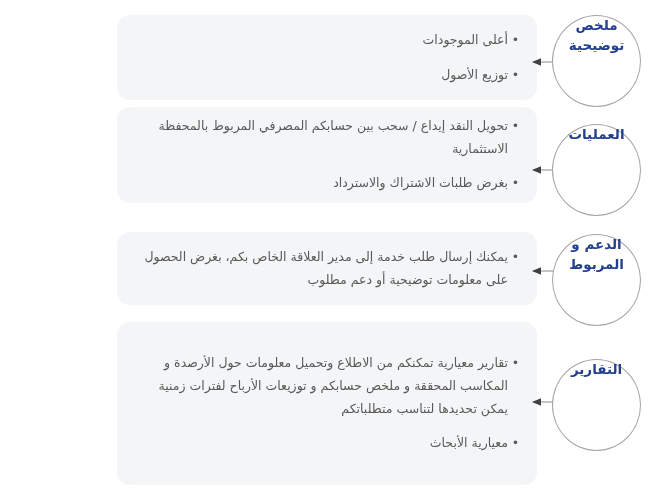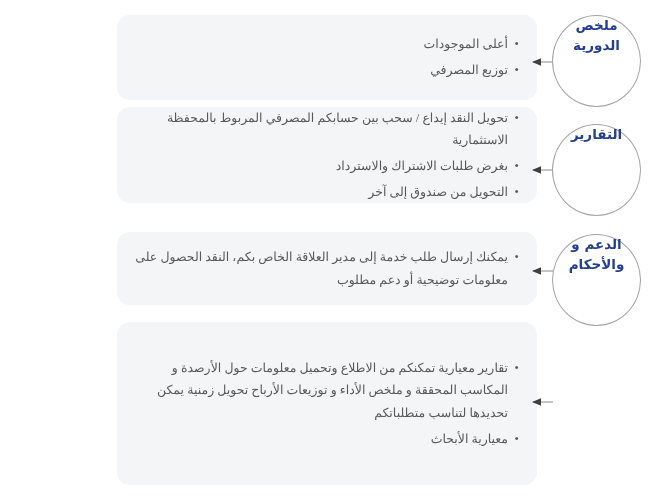--- a/index.html
+++ b/index.html
@@ -28,22 +28,21 @@
     padding: 0 18px 0 14px;
     width: 100%;
   }
   .info-box li {
     position: relative;
     padding-right: 11px;
     text-align: right;
     color: #595959;
     font-size: 12.5px;
     line-height: 1.82;
-    margin: 3px 0;
-    font-family: Liberation Serif, serif;
+    margin: 12px 0;
   }
   .info-box li::before {
     content: "\2022";
     position: absolute;
     right: 0;
     top: 0;
     color: #595959;
   }
   .node-circle {
     position: absolute;
@@ -75,66 +74,69 @@
   }
 </style>
 </head>
 <body>
 
 <div class="canvas">
 
   <div class="info-box" style="top:15px; height:85px;">
     <ul>
       <li>أعلى الموجودات</li>
-      <li>توزيع المصرفي</li>
+      <li>توزيع الأصول</li>
     </ul>
   </div>
   <svg class="connector" style="top:57px;" viewBox="0 0 24 10">
     <line x1="3" y1="5" x2="23" y2="5" stroke="#8a8a8a" stroke-width="1"></line>
     <path d="M2 5 L11 1.3 L11 8.7 Z" fill="#3f3f3f"></path>
   </svg>
   <div class="node-circle" style="top:15px;">
     <div class="label-line">ملخص</div>
-    <div class="label-line">الدورية</div>
+    <div class="label-line">توضيحية</div>
   </div>
 
   <div class="info-box" style="top:107px; height:96px;">
     <ul>
       <li>تحويل النقد إيداع / سحب بين حسابكم المصرفي المربوط بالمحفظة الاستثمارية</li>
       <li>بغرض طلبات الاشتراك والاسترداد</li>
-      <li>التحويل من صندوق إلى آخر</li>
     </ul>
   </div>
   <svg class="connector" style="top:165px;" viewBox="0 0 24 10">
     <line x1="3" y1="5" x2="23" y2="5" stroke="#8a8a8a" stroke-width="1"></line>
     <path d="M2 5 L11 1.3 L11 8.7 Z" fill="#3f3f3f"></path>
   </svg>
   <div class="node-circle" style="top:124px;">
-    <div class="label-line">التقارير</div>
+    <div class="label-line">العمليات</div>
     <div class="label-line"></div>
   </div>
 
   <div class="info-box" style="top:232px; height:73px;">
     <ul>
-      <li>يمكنك إرسال طلب خدمة إلى مدير العلاقة الخاص بكم، النقد الحصول على معلومات توضيحية أو دعم مطلوب</li>
+      <li>يمكنك إرسال طلب خدمة إلى مدير العلاقة الخاص بكم، بغرض الحصول على معلومات توضيحية أو دعم مطلوب</li>
     </ul>
   </div>
   <svg class="connector" style="top:266px;" viewBox="0 0 24 10">
     <line x1="3" y1="5" x2="23" y2="5" stroke="#8a8a8a" stroke-width="1"></line>
     <path d="M2 5 L11 1.3 L11 8.7 Z" fill="#3f3f3f"></path>
   </svg>
   <div class="node-circle" style="top:234px;">
     <div class="label-line">الدعم و</div>
-    <div class="label-line">والأحكام</div>
+    <div class="label-line">المربوط</div>
   </div>
 
   <div class="info-box" style="top:322px; height:163px;">
     <ul>
-      <li>تقارير معيارية تمكنكم من الاطلاع وتحميل معلومات حول الأرصدة و المكاسب المحققة و ملخص الأداء و توزيعات الأرباح تحويل زمنية يمكن تحديدها لتناسب متطلباتكم</li>
+      <li>تقارير معيارية تمكنكم من الاطلاع وتحميل معلومات حول الأرصدة و المكاسب المحققة و ملخص حسابكم و توزيعات الأرباح لفترات زمنية يمكن تحديدها لتناسب متطلباتكم</li>
       <li>معيارية الأبحاث</li>
     </ul>
   </div>
   <svg class="connector" style="top:397px;" viewBox="0 0 24 10">
     <line x1="3" y1="5" x2="23" y2="5" stroke="#8a8a8a" stroke-width="1"></line>
     <path d="M2 5 L11 1.3 L11 8.7 Z" fill="#3f3f3f"></path>
   </svg>
+  <div class="node-circle" style="top:359px;">
+    <div class="label-line">التقارير</div>
+    <div class="label-line"></div>
+  </div>
 
 </div>
 
 </body></html>

